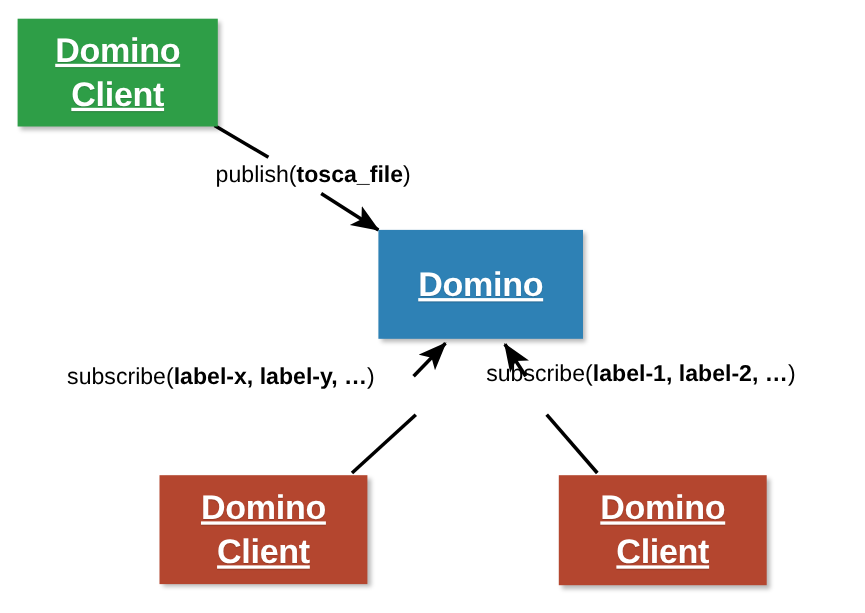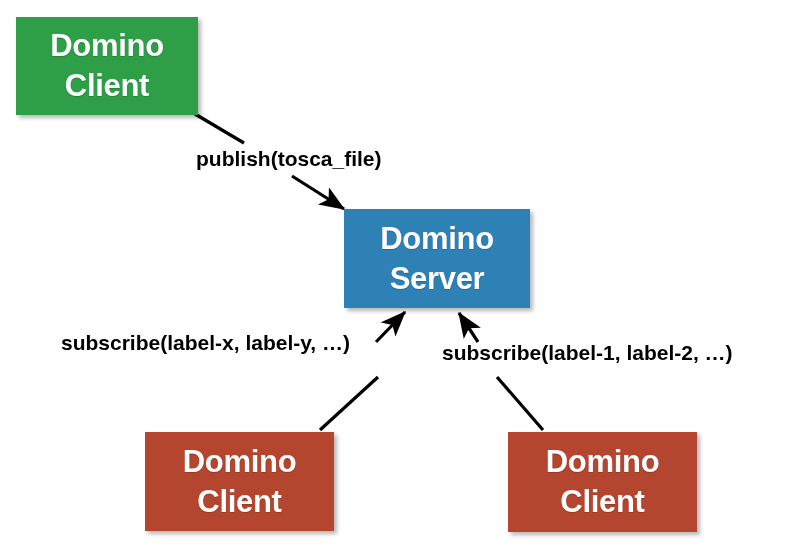--- a/index.html
+++ b/index.html
@@ -26,47 +26,47 @@
     box-sizing: border-box;
     color: #ffffff;
     font-weight: bold;
     font-size: 31px;
     line-height: 1.28;
     letter-spacing: -0.3px;
     text-align: center;
     box-shadow: 3px 3px 4px rgba(0,0,0,0.28);
     text-shadow: 0 1px 1px rgba(0,0,0,0.18);
   }
-  .node .ln { display: block; white-space: nowrap; }
+  .node .ln { display: block; white-space: nowrap; text-decoration: underline; }
 
   #node-client-publisher { left: 16px;  top: 17px;  width: 182px; height: 98px; }
   #node-server           { left: 344px; top: 209px; width: 186px; height: 99px; }
   #node-client-sub-left  { left: 145px; top: 432px; width: 189px; height: 99px; }
   #node-client-sub-right { left: 508px; top: 432px; width: 189px; height: 100px; }
 
   #edge-layer {
     position: absolute;
     left: 0; top: 0;
     width: 786px; height: 557px;
     pointer-events: none;
   }
 
   .edge-label {
     position: absolute;
     font-size: 21px;
     color: #000000;
     white-space: nowrap;
     line-height: 1;
   }
-  .edge-label .b { font-weight: bold; margin-top: 20px; }
+  .edge-label .b { font-weight: normal; margin-top: 20px; }
   .edge-label .r { font-weight: bold; }
 
   #label-publish        { left: 196px; top: 148px; }
   #label-subscribe-left { left: 61px;  top: 332px; }
-  #label-subscribe-right{ left: 442px; top: 342px; }
+  #label-subscribe-right{ left: 442px; top: 329px; }
 </style>
 </head>
 <body>
 
 <div id="canvas">
 
   <svg id="edge-layer" viewBox="0 0 786 557" width="786" height="557" xmlns="http://www.w3.org/2000/svg">
     <defs>
       <marker id="arrowhead" markerWidth="9" markerHeight="9" refX="7.6" refY="3.2" orient="auto" markerUnits="strokeWidth">
         <path d="M0,0 L8,3.2 L0,6.4 L1.9,3.2 Z" fill="#000000"></path>
@@ -86,21 +86,20 @@
     <line x1="478" y1="342" x2="459" y2="313" stroke="#000000" stroke-width="3.2" stroke-linecap="butt" marker-end="url(#arrowhead)"></line>
   </svg>
 
   <div class="node" id="node-client-publisher" style="background:#2E9E47;">
     <span class="ln">Domino</span>
     <span class="ln">Client</span>
   </div>
 
   <div class="node" id="node-server" style="background:#2E81B5;">
     <span class="ln">Domino</span>
-    <span class="ln">Server</span>
   </div>
 
   <div class="node" id="node-client-sub-left" style="background:#B4462F;">
     <span class="ln">Domino</span>
     <span class="ln">Client</span>
   </div>
 
   <div class="node" id="node-client-sub-right" style="background:#B4462F;">
     <span class="ln">Domino</span>
     <span class="ln">Client</span>

